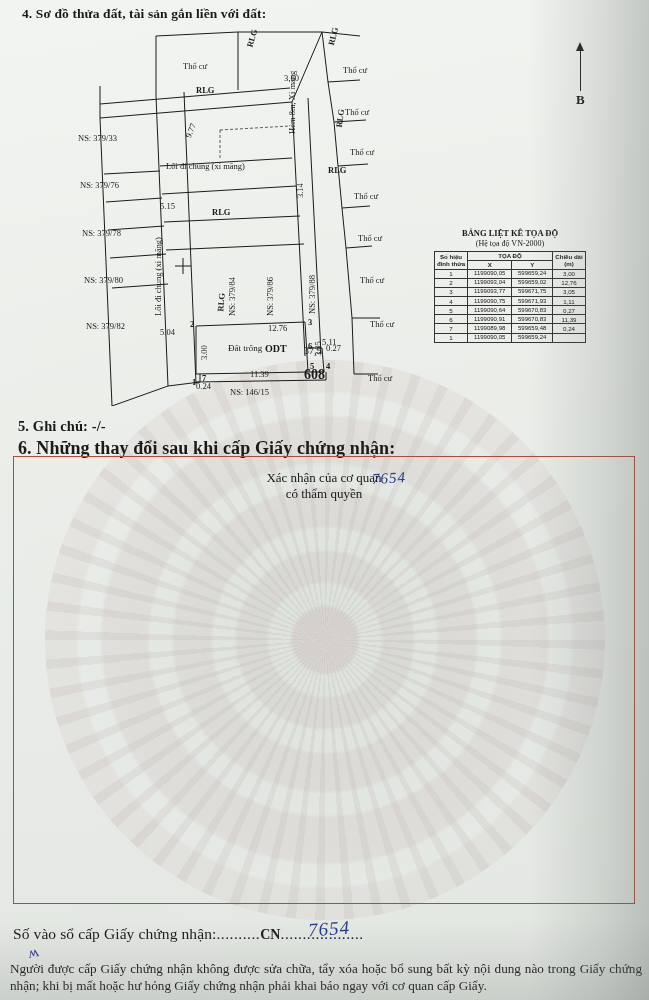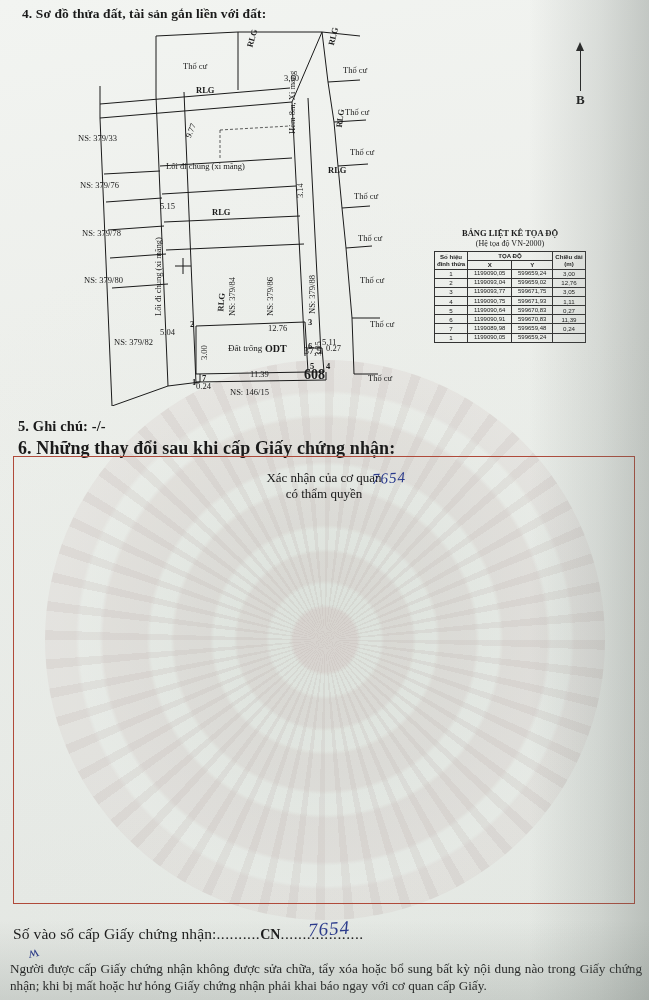--- a/index.html
+++ b/index.html
@@ -305,21 +305,21 @@
     <div class="lbl b" style="left:136px; top:60px;">RLG</div>
     <div class="lbl b" style="left:271px; top:88px; transform:rotate(-82deg);">RLG</div>
     <div class="lbl b" style="left:268px; top:140px;">RLG</div>
     <div class="lbl b" style="left:152px; top:182px;">RLG</div>
     <div class="lbl b" style="left:152px; top:272px; transform:rotate(-86deg);">RLG</div>
 
     <div class="lbl" style="left:18px; top:108px;">NS: 379/33</div>
     <div class="lbl" style="left:20px; top:155px;">NS: 379/76</div>
     <div class="lbl" style="left:22px; top:203px;">NS: 379/78</div>
     <div class="lbl" style="left:24px; top:250px;">NS: 379/80</div>
-    <div class="lbl" style="left:26px; top:312px;margin-left:28px;">NS: 379/82</div>
+    <div class="lbl" style="left:26px; top:296px;">NS: 379/82</div>
     <div class="lbl" style="left:170px; top:362px;">NS: 146/15</div>
 
     <div class="lbl" style="left:168px; top:290px; transform:rotate(-90deg); transform-origin:0 0;">NS: 379/84</div>
     <div class="lbl" style="left:206px; top:290px; transform:rotate(-90deg); transform-origin:0 0;">NS: 379/86</div>
     <div class="lbl" style="left:248px; top:288px; transform:rotate(-90deg); transform-origin:0 0;">NS: 379/88</div>
 
     <div class="lbl" style="left:106px; top:136px;">Lối đi chung (xi măng)</div>
     <div class="lbl" style="left:94px; top:290px; transform:rotate(-90deg); transform-origin:0 0;">Lối đi chung (xi măng)</div>
     <div class="lbl" style="left:228px; top:108px; transform:rotate(-90deg); transform-origin:0 0;">Hẻm 8m, Xi măng</div>
 

